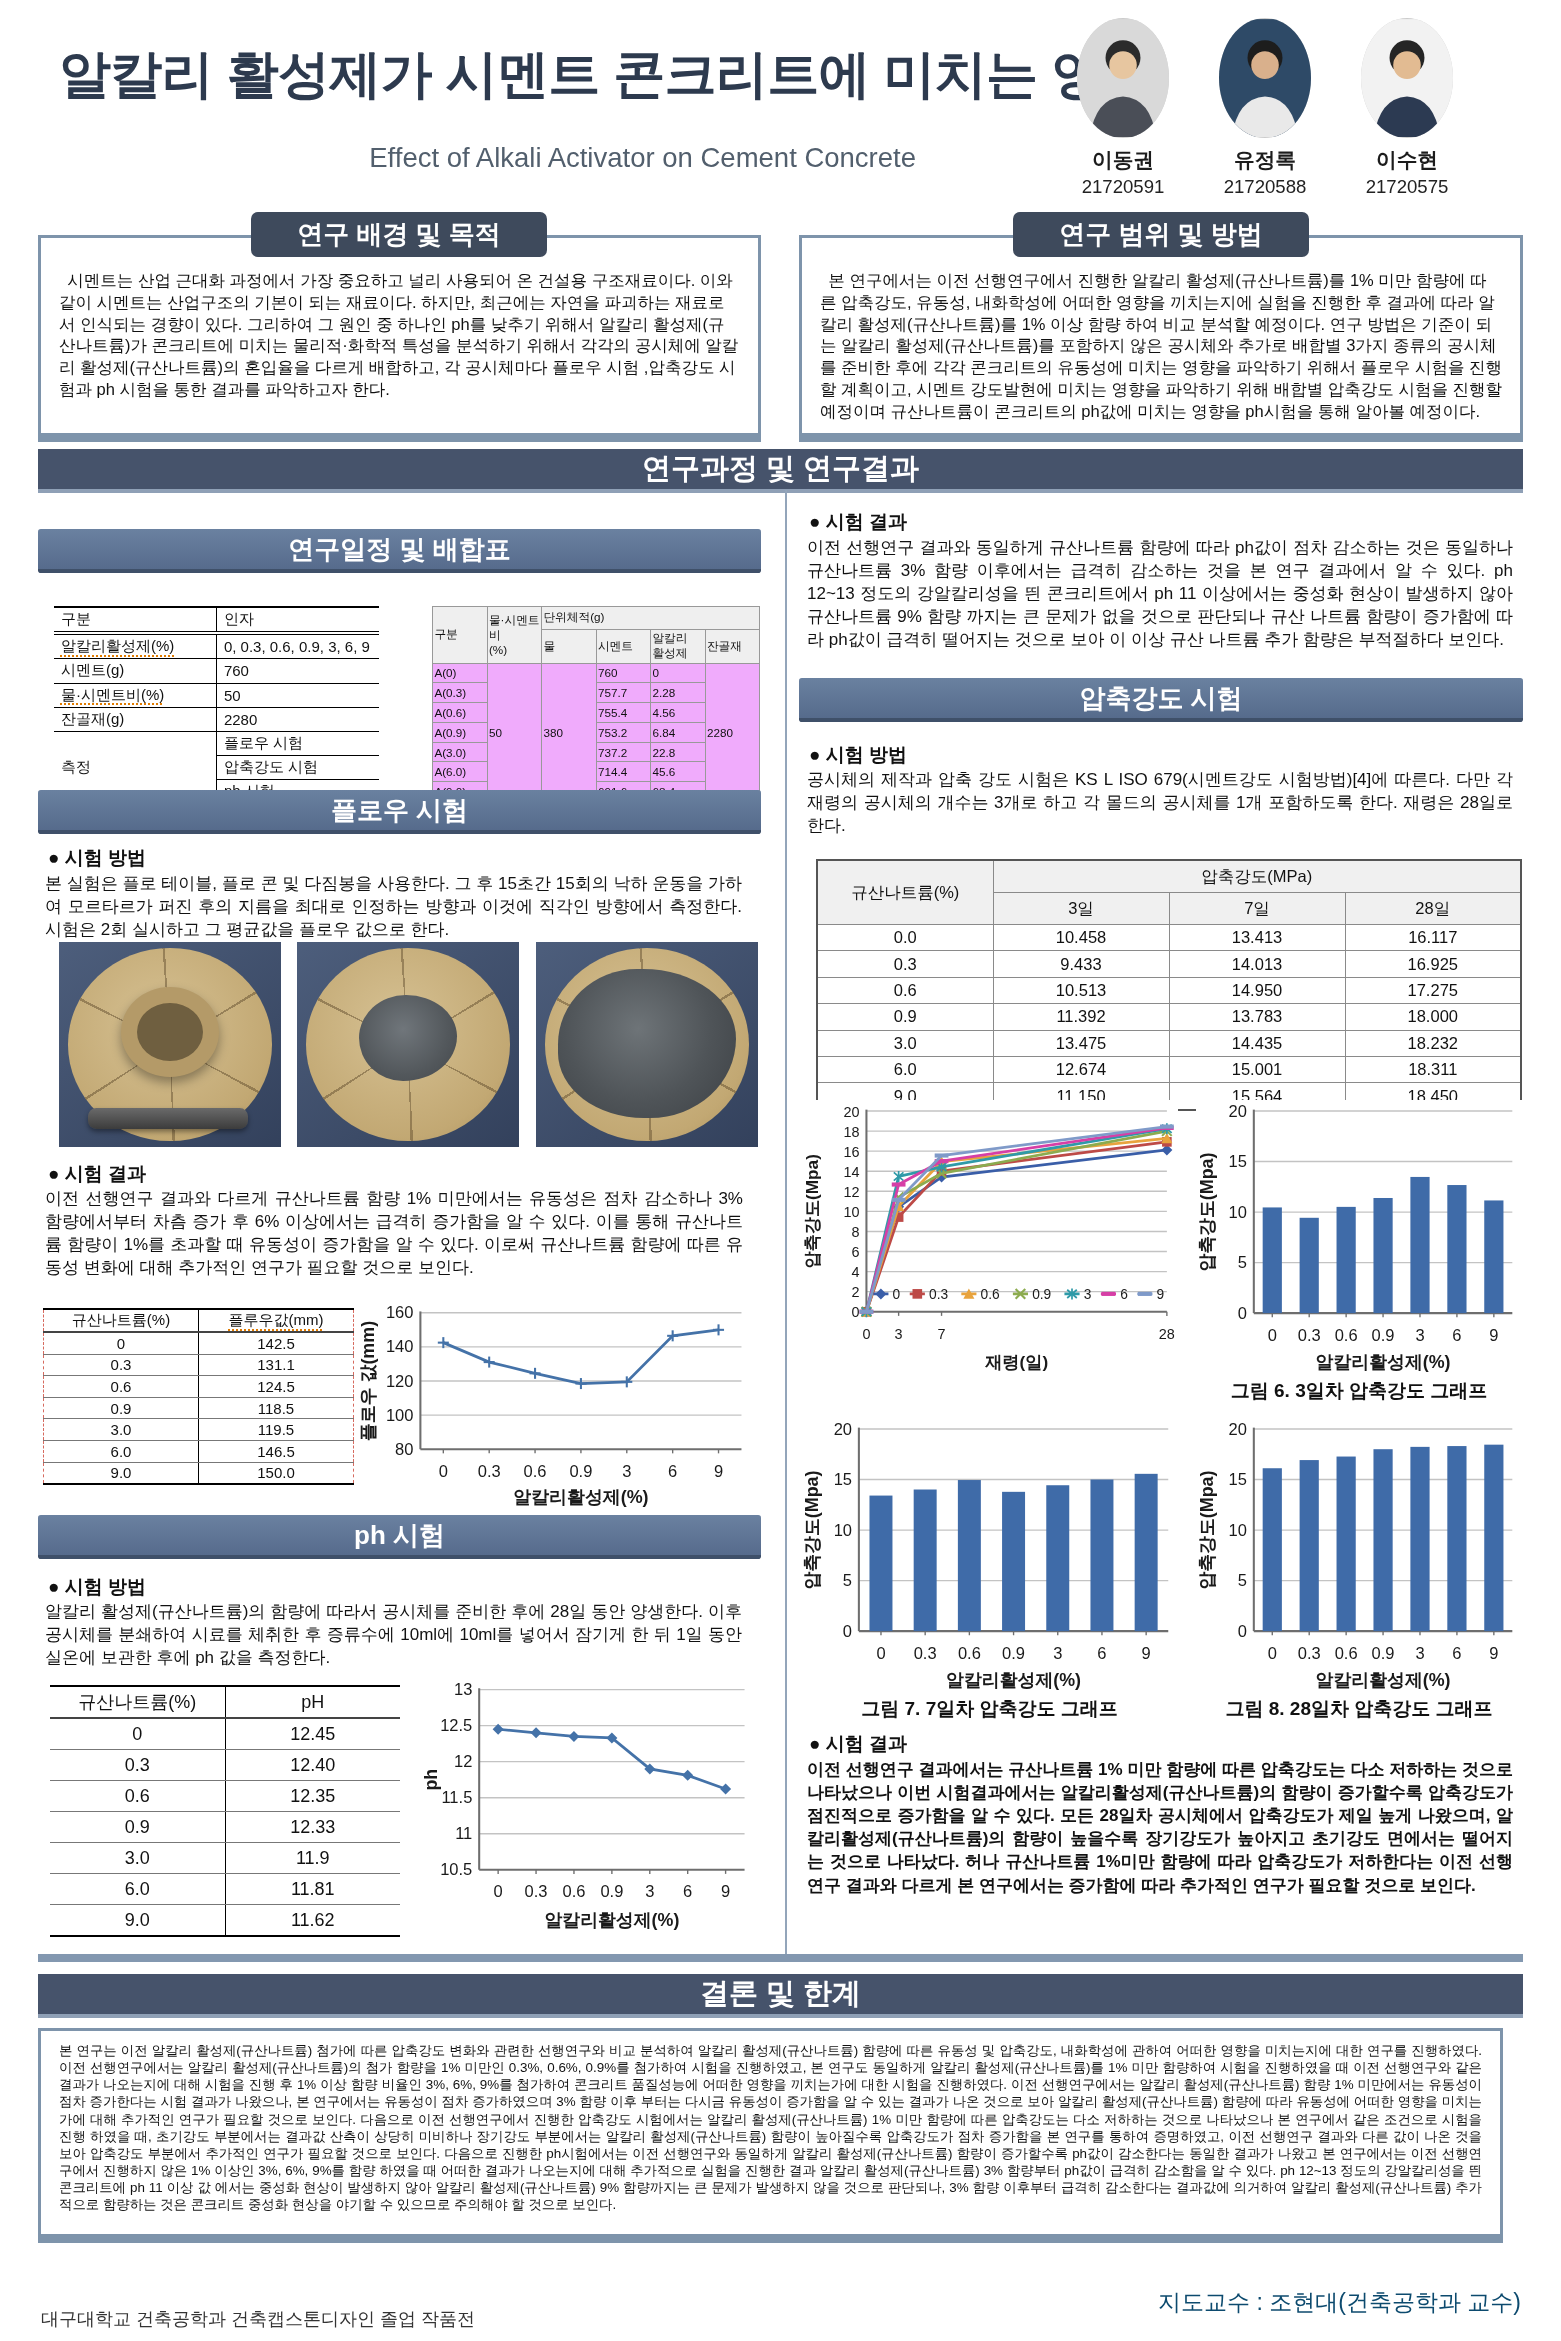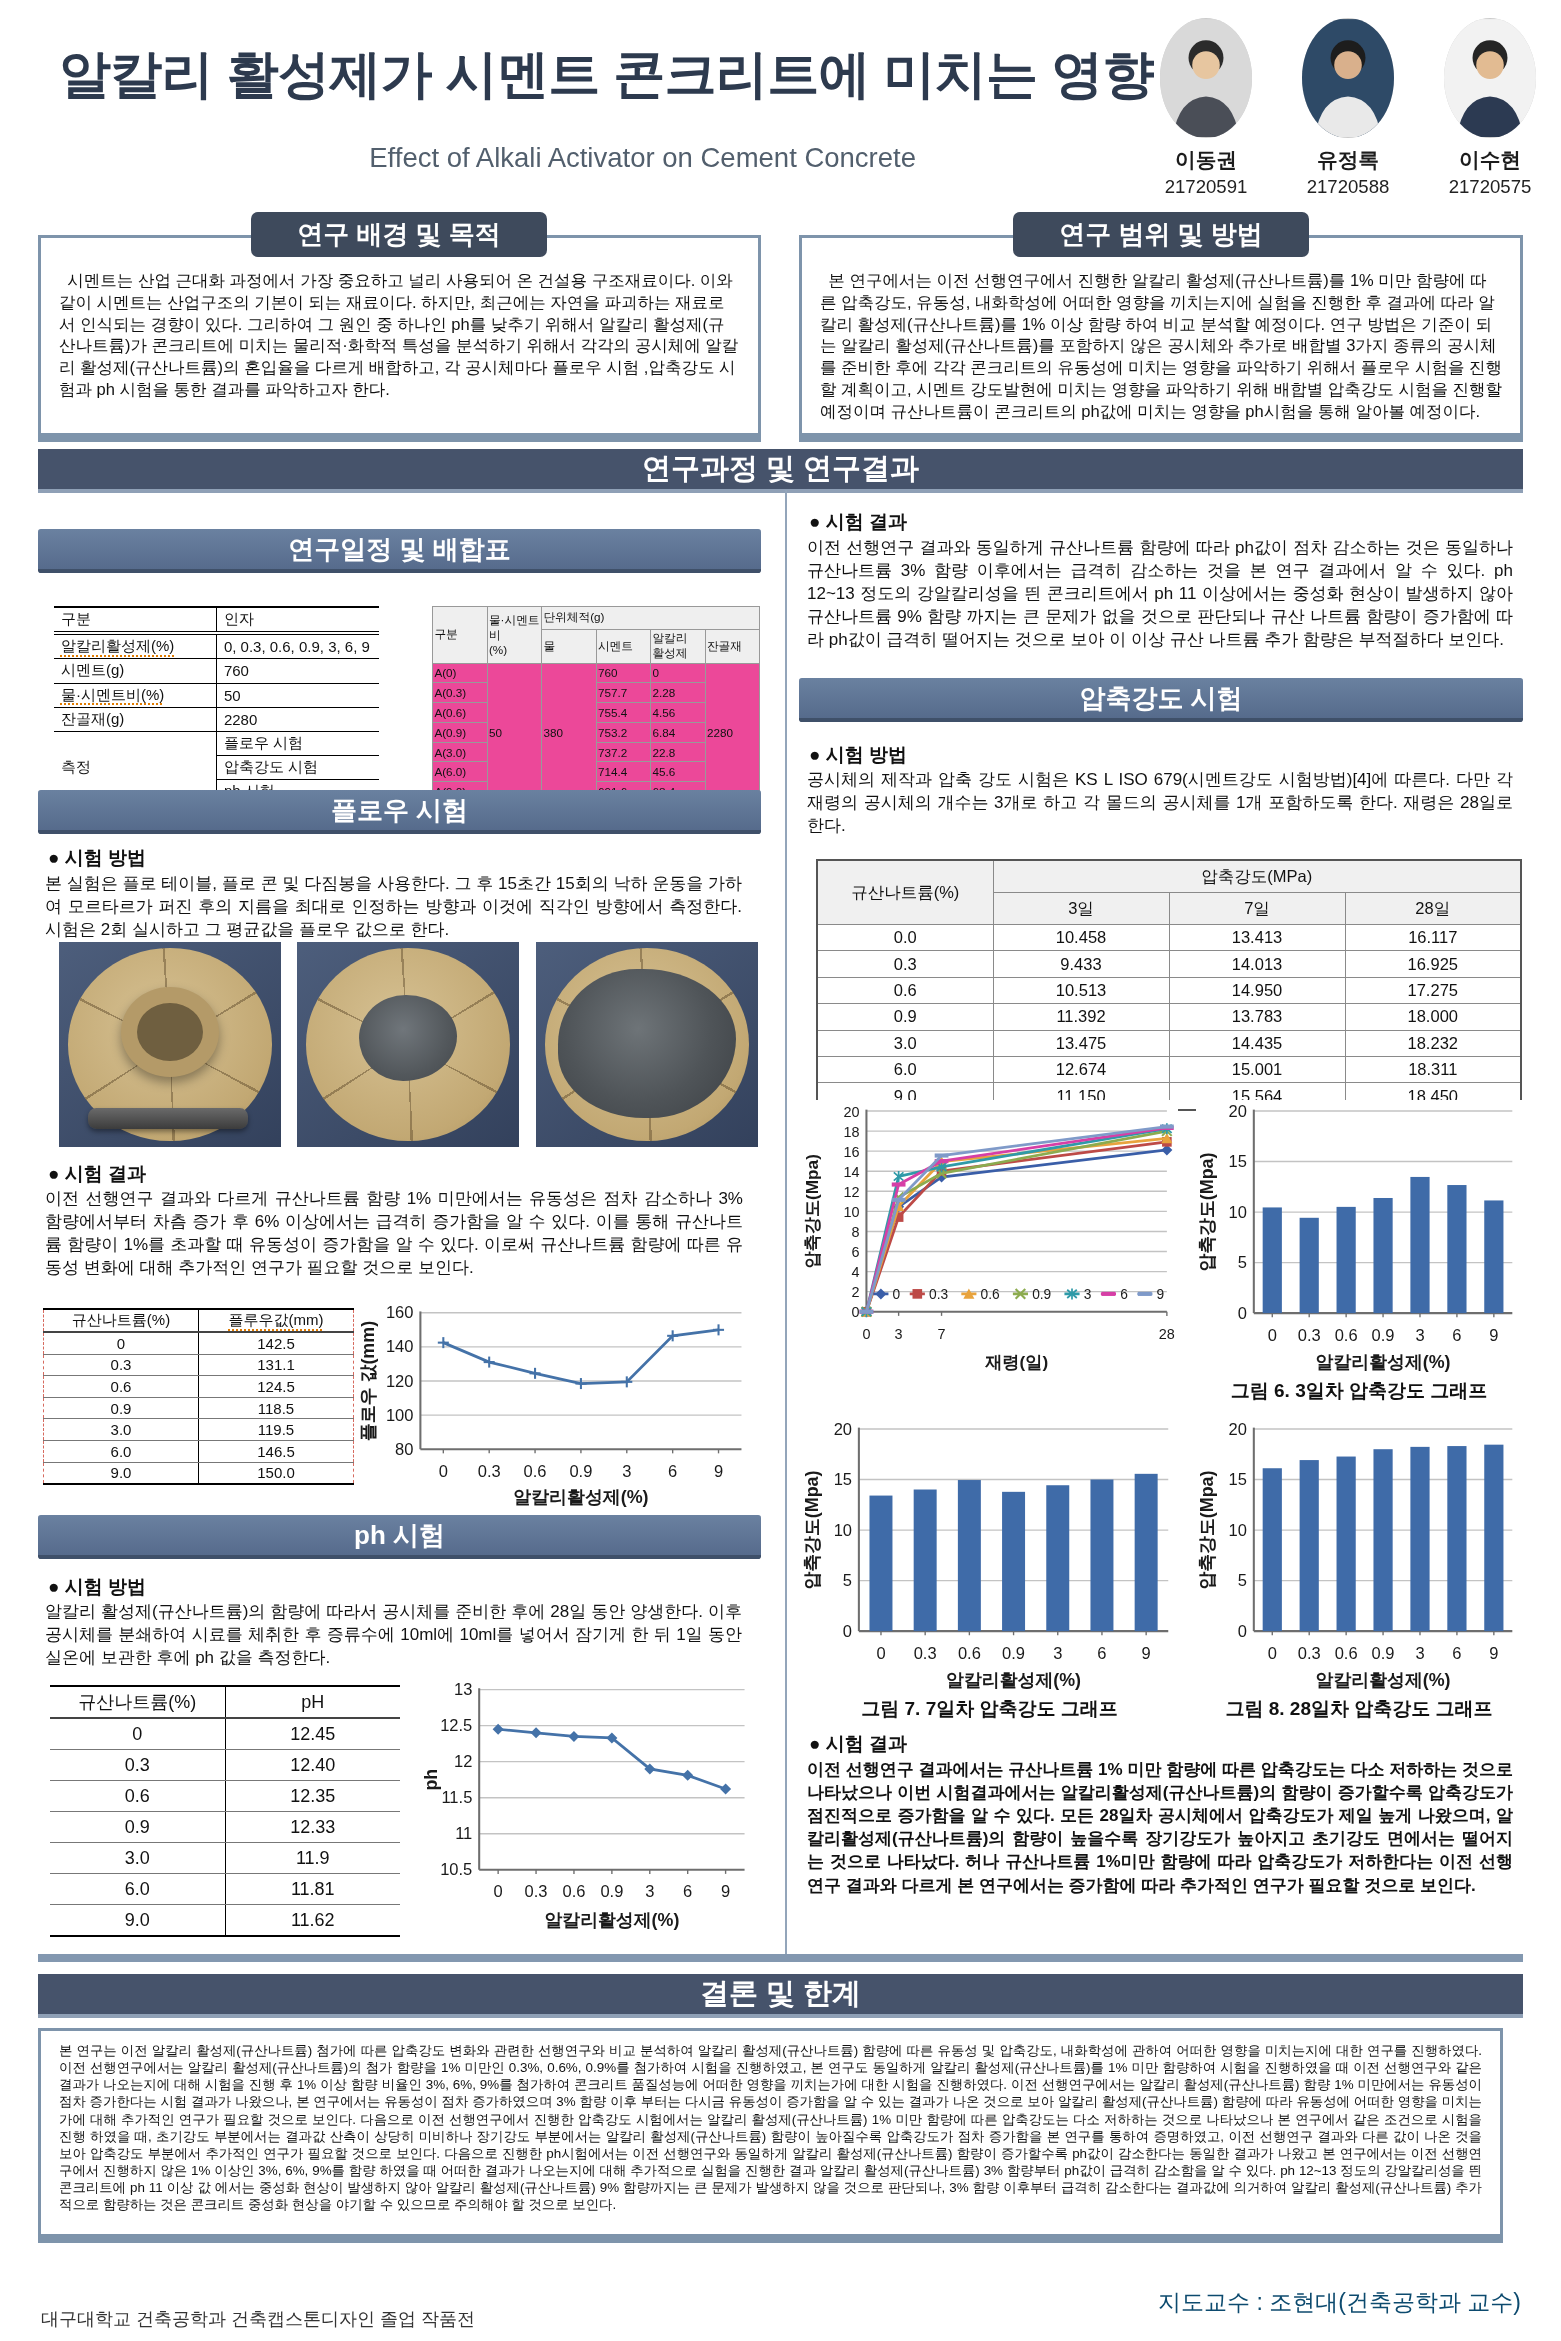--- a/index.html
+++ b/index.html
@@ -2,21 +2,21 @@
 <html lang="ko" style="font-size:11px"><head>
 <meta charset="utf-8">
 <style>
   html,body{margin:0;padding:0;}
   body{width:1561px;height:2342px;position:relative;background:#fff;overflow:hidden;
        font-family:"Liberation Sans","DejaVu Sans",sans-serif;color:#111;}
   .abs{position:absolute;}
   
   #title{left:59px;top:40px;font-size:52px;font-weight:800;color:#2d3a4e;letter-spacing:-0.7px;}
   #subtitle{left:131px;top:142px;width:785px;text-align:right;font-size:27.5px;color:#525f6d;}
-  #authors{left:1083px;top:18px;width:478px;display:flex;justify-content:flex-end;}
+  #authors{left:1026px;top:18px;width:478px;display:flex;justify-content:center;}
   .author{width:142px;text-align:center;}
   .photo{width:92px;height:120px;border-radius:50%;overflow:hidden;margin:0 auto;background:#ccc;}
   .aname{margin-top:8.3px;font-size:20.7px;font-weight:bold;color:#1c1c1c;}
   .aid{font-size:18.6px;margin-top:1.4px;color:#222;}
   
   .tab{width:296px;height:45px;background:#3e4a5c;border-radius:6.9px;color:#fff;font-size:26px;
        font-weight:bold;display:flex;align-items:center;justify-content:center;z-index:3;}
   #tab-bg{left:251px;top:212px;} #tab-scope{left:1013px;top:212px;}
   .tbox{border:3.4px solid #7e94ab;border-bottom-width:9px;background:#fff;box-sizing:border-box;
         padding:32px 18px 5.5px;font-size:16.5px;line-height:1.32;}
@@ -54,21 +54,21 @@
   #wrap-phtbl{left:50px;top:1685px;width:350px;}
   #wrap-strength{left:816px;top:859px;width:706px;}
   .factor{border-top:2.8px solid #000;border-bottom:2.8px solid #000;}
   .factor td{font-size:15px;border-bottom:1.4px solid #000;padding:2.1px 6.9px;height:16.5px;text-align:left;}
   .factor td.hdr{border-bottom:4.1px double #000;font-weight:normal;}
   .factor td.v{border-left:1.7px solid #000;}
   .sq{text-decoration:underline dotted #e07b00 2.1px;text-underline-offset:4.1px;}
   .mix{border:1.7px solid #555;}
   .mix th,.mix td{border:1.4px solid #999;font-size:11.7px;text-align:left;white-space:pre-line;padding:1.4px;}
   .mix th{background:#efefef;font-weight:normal;height:19px;}
-  .mix td{height:16px;background:#ec4899;}
+  .mix td{height:16px;background:#f0abfc;}
   .stbl{border-top:2.8px solid #000;border-bottom:2.8px solid #000;}
   .stbl td{font-size:15px;text-align:center;border-bottom:1.7px solid #777;height:18.6px;}
   .stbl td.hd{border-bottom:2.1px solid #444;font-weight:normal;}
   .stbl td.v2{border-left:1.7px solid #000;}
   .flowt{border-left:1.7px dashed #d66a5f;border-right:1.7px dashed #d66a5f;}
   .pht td{font-size:18px;height:28px;}
   .strength{border:2.1px solid #555;}
   .strength th,.strength td{border:1.4px solid #8a8a8a;font-size:16.5px;text-align:center;}
   .strength th{background:#f0f0f0;font-weight:normal;height:29px;}
   .strength td{height:23.4px;}

